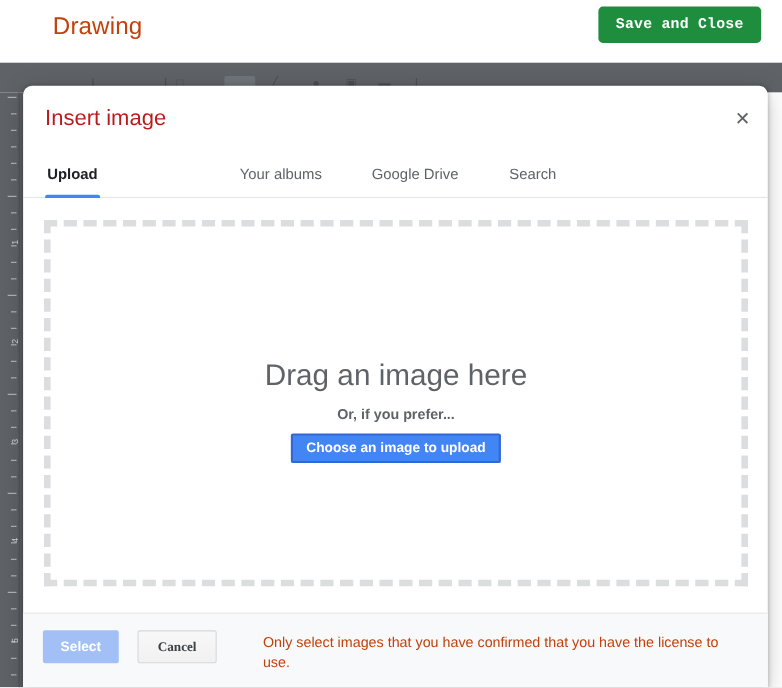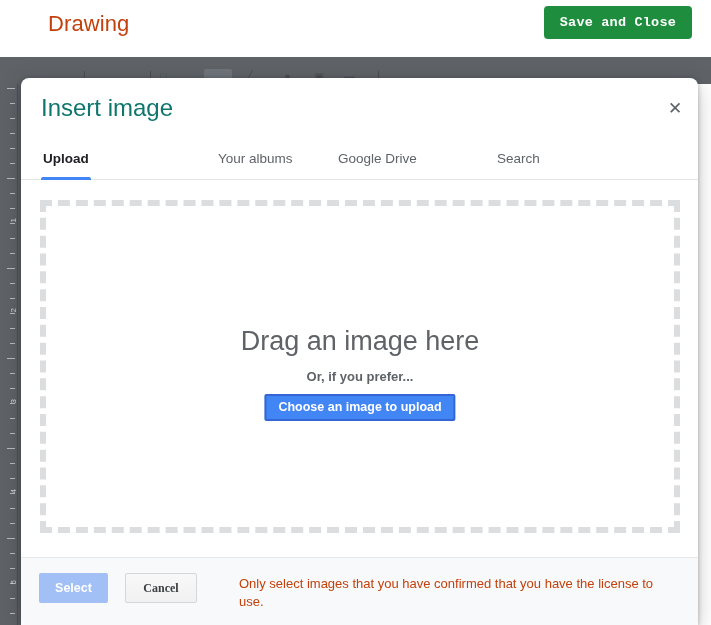--- a/index.html
+++ b/index.html
@@ -135,22 +135,22 @@
     width: 677px; height: 547px;
     background: #ffffff;
     border-radius: 8px 8px 0 0;
     box-shadow: 0 1px 5px rgba(0,0,0,0.28), 0 6px 22px rgba(0,0,0,0.22);
     overflow: hidden;
   }
 
   .modal-title {
     position: absolute;
     left: 20px; top: 17px;
-    font-size: 24px;
-    color: #0f766e;
+    font-size: 20px;
+    color: #b91c1c;
     line-height: 26px;
     white-space: nowrap;
   }
   .modal-close {
     position: absolute;
     right: 9px; top: 16px;
     width: 28px; height: 28px;
     border: none;
     background: transparent;
     color: #5f6368;
@@ -356,21 +356,21 @@
 
   <div class="modal">
 
     <div class="modal-title">Insert image</div>
     <button class="modal-close">✕</button>
 
     <div class="tabs" id="tabs">
         <button class="tab active" style="left: 20px;">Upload</button>
         <button class="tab" style="left: 195px;">Your albums</button>
         <button class="tab" style="left: 315px;">Google Drive</button>
-        <button class="tab" style="left: 440px; margin-left: 34px;">Search</button>
+        <button class="tab" style="left: 440px;">Search</button>
       </div>
 
     <div class="dropzone">
       <div class="drop-title">Drag an image here</div>
       <div class="drop-sub">Or, if you prefer...</div>
       <button class="choose-btn">Choose an image to upload</button>
     </div>
 
     <div class="footer">
       <button class="btn-select">Select</button>

